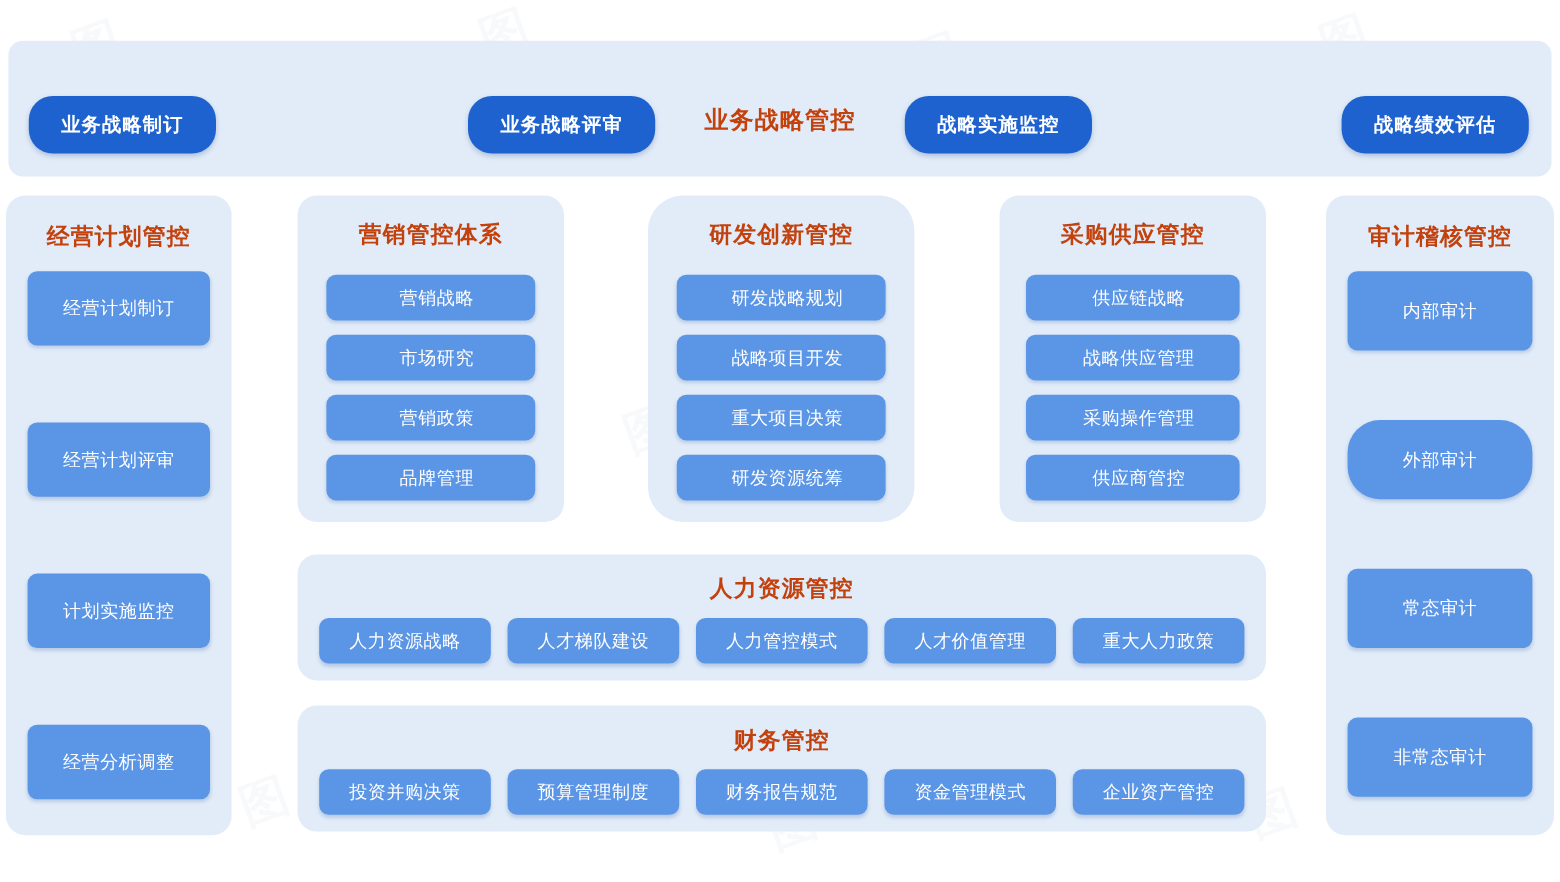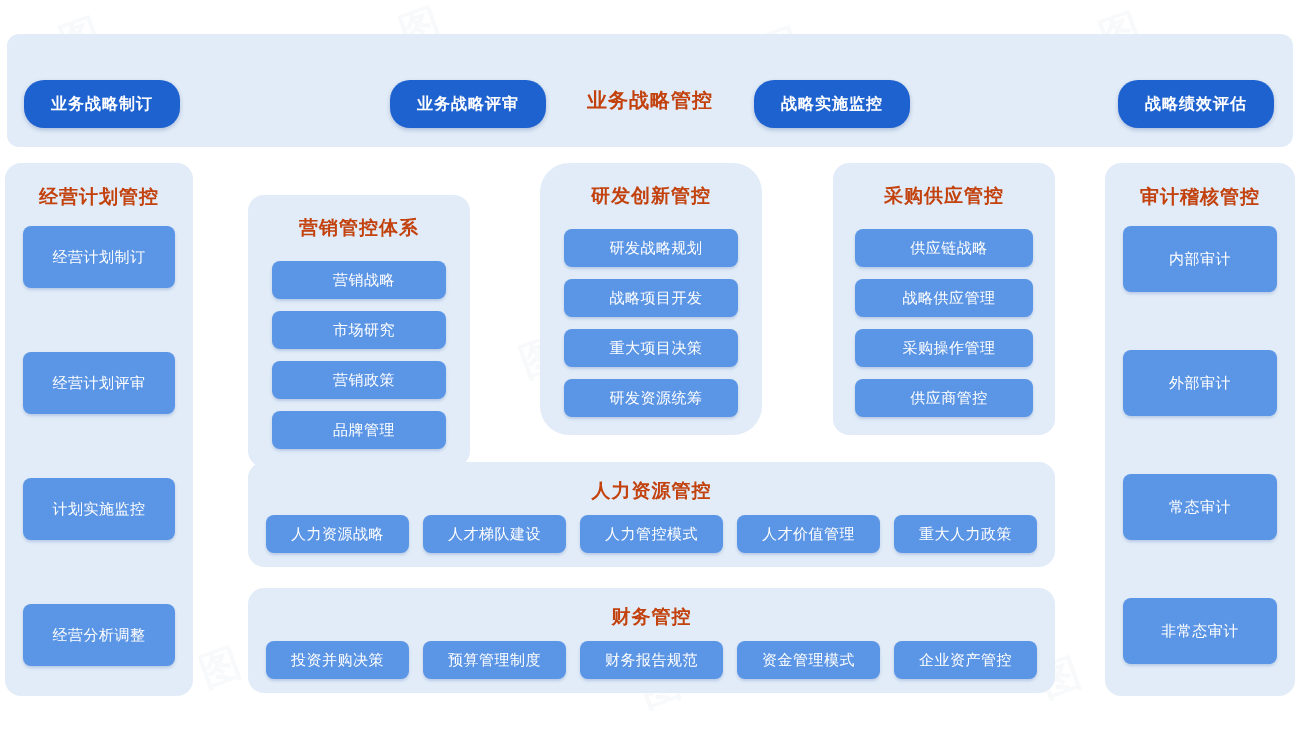--- a/index.html
+++ b/index.html
@@ -111,21 +111,21 @@
     width: 154px;
     height: 66px;
   }
 
   
   .card-mid {
     top: 163px;
     height: 272px;
     border-radius: 16px;
   }
-  #card-marketing { left: 248px; width: 222px; margin-top: 32px; }
+  #card-marketing { left: 248px; width: 222px; }
   #card-rd       { left: 540px; width: 222px; border-radius: 29px; }
   #card-purchase { left: 833px; width: 222px; }
   .card-mid .panel-title {
     top: 20px;
     font-size: 19px;
   }
   .card-mid .btn-light {
     left: 24px;
     width: 174px;
     height: 38px;
@@ -216,21 +216,21 @@
     <div class="panel-title">采购供应管控</div>
     <div class="btn-light" style="top:66px;">供应链战略</div>
     <div class="btn-light" style="top:116px;">战略供应管理</div>
     <div class="btn-light" style="top:166px;">采购操作管理</div>
     <div class="btn-light" style="top:216px;">供应商管控</div>
   </div>
 
   <div class="panel col-tall" id="col-audit">
     <div class="panel-title">审计稽核管控</div>
     <div class="btn-light" style="top:63px;">内部审计</div>
-    <div class="btn-light" style="top:187px;">外部审计</div>
+    <div class="btn-light" style="top:187px;border-radius:27px;">外部审计</div>
     <div class="btn-light" style="top:311px;">常态审计</div>
     <div class="btn-light" style="top:435px;">非常态审计</div>
   </div>
 
   <div class="panel panel-wide" id="panel-hr">
     <div class="panel-title">人力资源管控</div>
     <div class="btn-row">
       <div class="btn-light">人力资源战略</div>
       <div class="btn-light">人才梯队建设</div>
       <div class="btn-light">人力管控模式</div>

